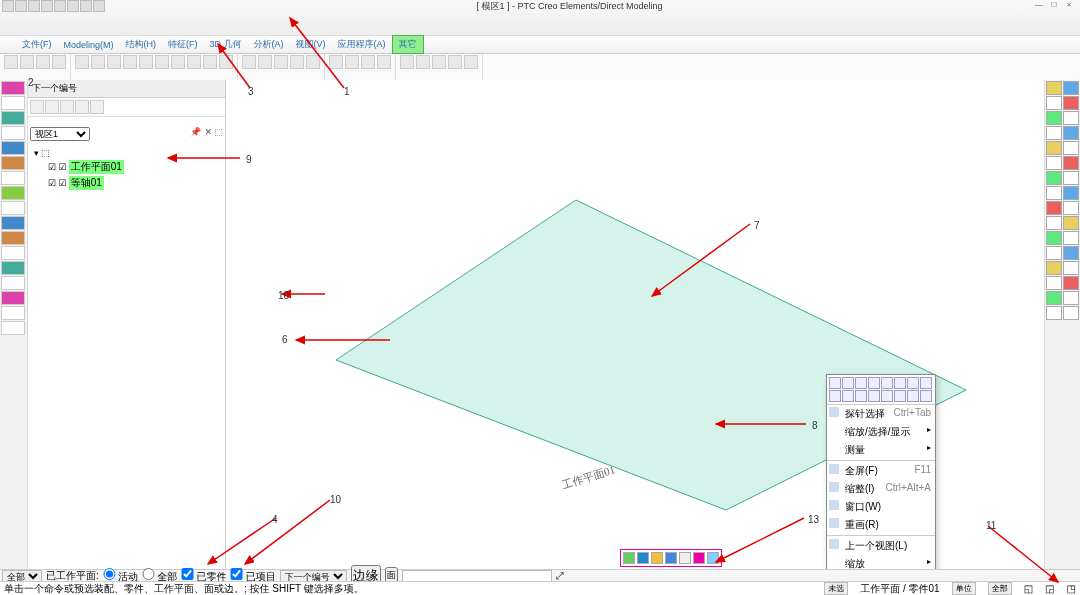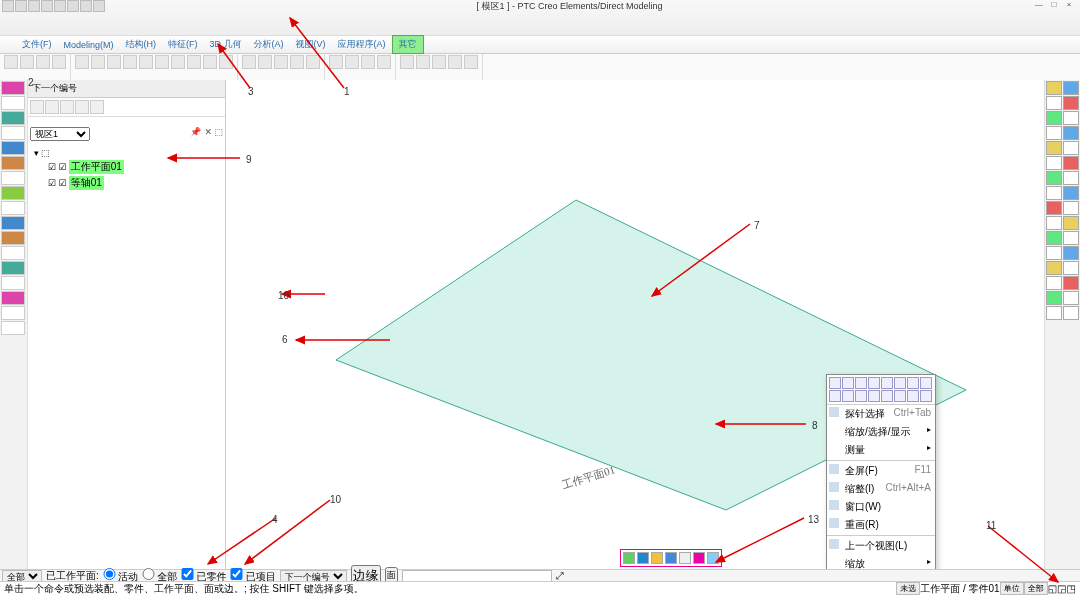--- a/index.html
+++ b/index.html
@@ -52,21 +52,21 @@
 .rightbar .pair{display:flex;gap:1px;}
 .rightbar span{width:16px;height:14px;background:#fff;border:1px solid #aaa;}
 .rightbar span.r1{background:#e8d060;}
 .rightbar span.r2{background:#60a8e8;}
 .rightbar span.r3{background:#e86060;}
 .rightbar span.r4{background:#60e880;}
 .statusstrip{position:absolute;bottom:14px;left:0;right:0;height:12px;background:#f5f5f5;border-top:1px solid #ccc;display:flex;align-items:center;gap:4px;padding:0 2px;font-size:9px;}
 .statusstrip select,.statusstrip input{font-size:9px;height:12px;border:1px solid #bbb;}
 .statusstrip .radio{font-size:8px;}
 .msgbar{position:absolute;bottom:0;left:0;right:0;height:14px;background:#fff;border-top:1px solid #ccc;display:flex;align-items:center;padding:0 4px;font-size:9px;}
-.msgbar .right{margin-left:auto;display:flex;gap:0;align-items:center;}
+.msgbar .right{margin-left:auto;display:flex;gap:12px;align-items:center;}
 .msgbar .btn{background:#eee;border:1px solid #bbb;padding:0 3px;font-size:8px;}
 .helpbox{position:absolute;left:620px;bottom:28px;border:1px solid #e08;padding:2px;display:flex;gap:2px;}
 .helpbox span{width:12px;height:12px;border:1px solid #aaa;background:#fff;}
 .arrow{position:absolute;pointer-events:none;}
 .callout{position:absolute;font-size:10px;color:#333;}
 </style>
 </head>
 <body>
 
 <div class="titlebar">

